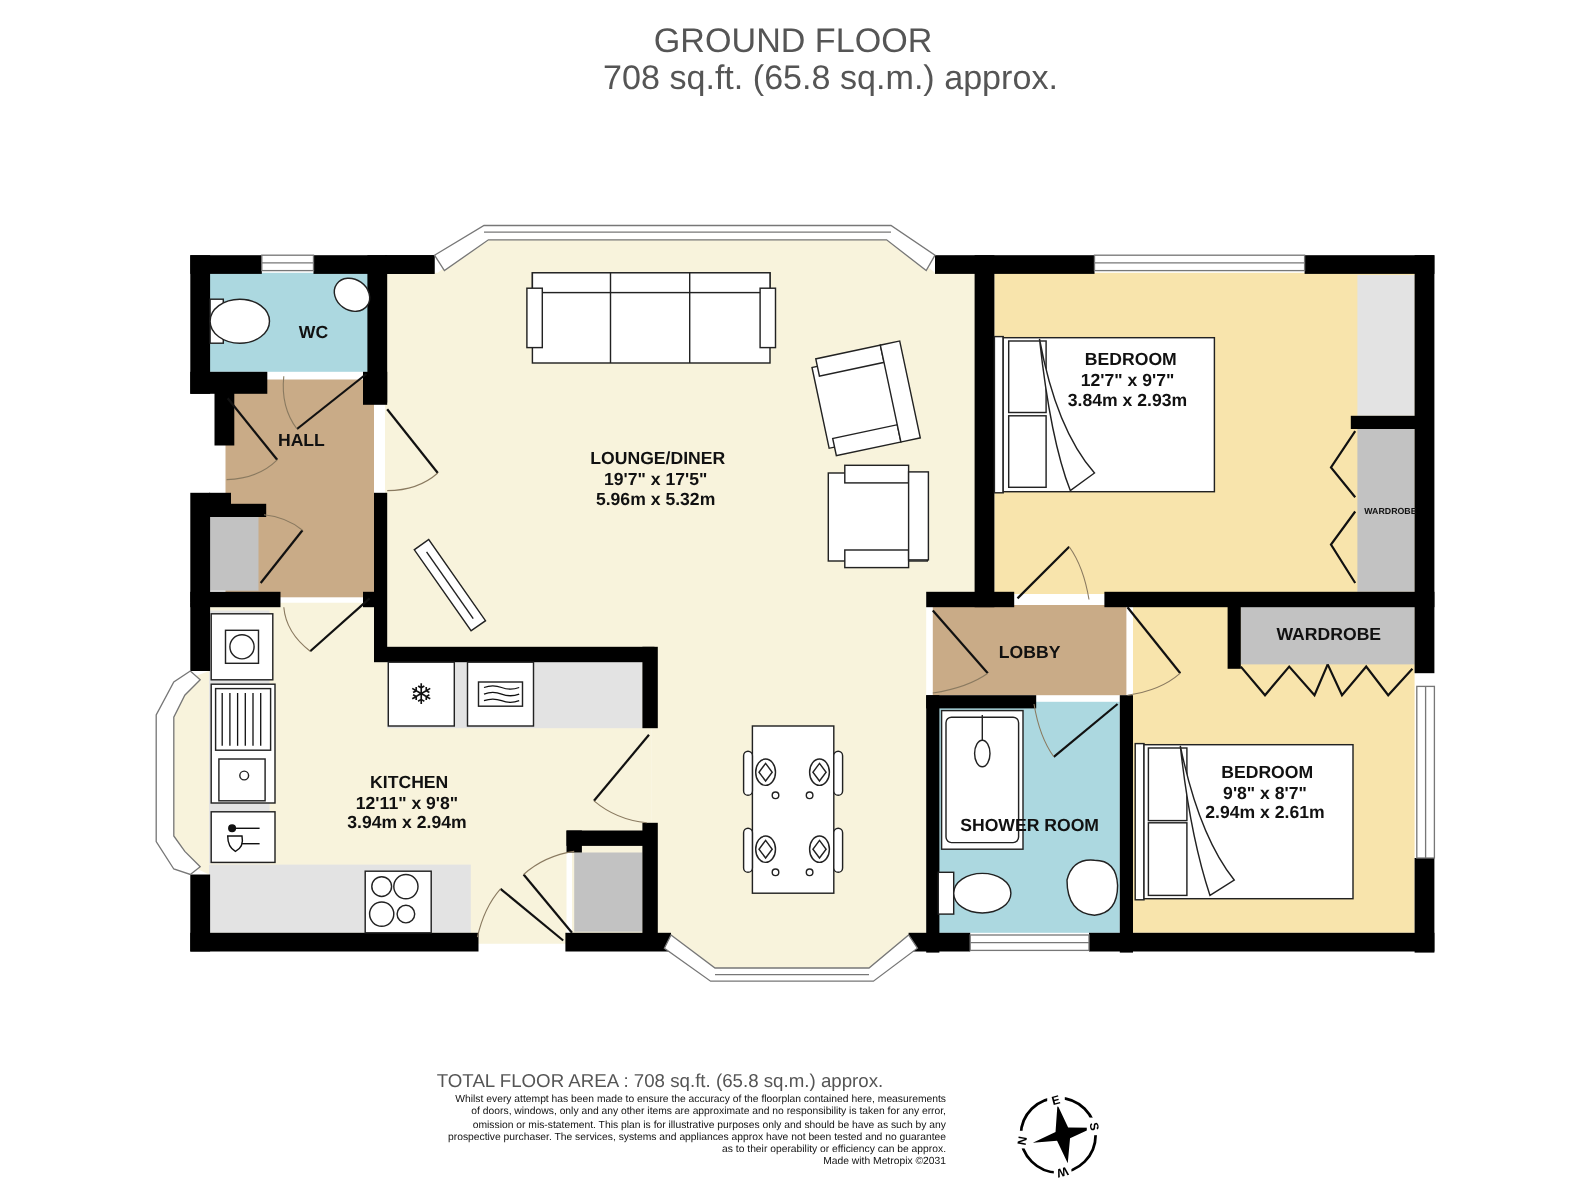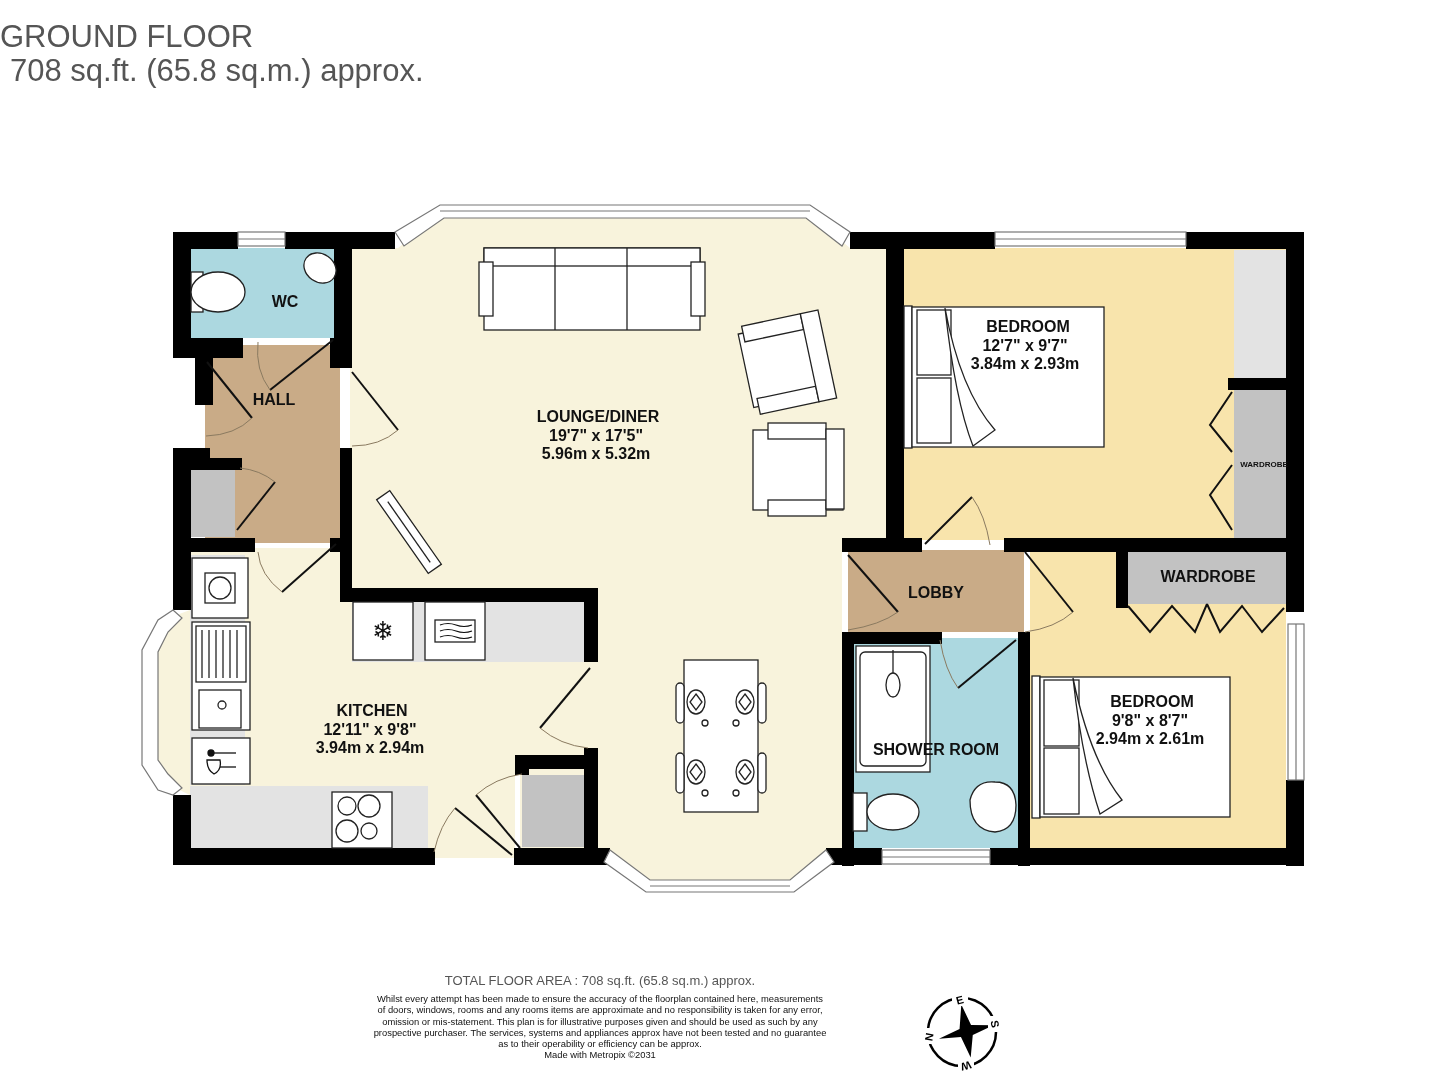--- a/index.html
+++ b/index.html
@@ -1,24 +1,24 @@
 <!DOCTYPE html>
 <html><head>
 <meta charset="utf-8">
 <style>
   html, body { margin: 0; padding: 0; background: #ffffff; }
   body { width: 1450px; height: 1080px; position: relative; overflow: hidden; font-family: "Liberation Sans", sans-serif; }
-  .title { position: absolute; left: 0; width: 1450px; color: #555; font-size: 31px; line-height: 34px; }
+  .title { position: absolute; left: 0; width: 1450px; text-align: center; color: #555; font-size: 31px; line-height: 34px; }
   #title1 { top: 20px; left: 0; width: 1442px; }
   #title2 { top: 54px; left: 10px; width: 1490px; }
   svg#plan { position: absolute; left: 0; top: 0; }
   .rlabel { font-family: "Liberation Sans", sans-serif; font-weight: bold; fill: #111; font-size: 16px; text-anchor: middle; }
   .rlabel.small { font-size: 8px; }
-  .footer-total { position: absolute; top: 973px; left: 340px; width: 520px; text-align: center; color: #555; font-size: 13px; }
-  .footer-disclaimer { position: absolute; top: 993px; left: 340px; width: 520px; text-align: center; color: #111; font-size: 9.4px; line-height: 11.3px; }
+  .footer-total { position: absolute; top: 973px; left: 340px; width: 520px; text-align: center; color: #555; font-size: 17px; }
+  .footer-disclaimer { position: absolute; top: 993px; left: 340px; width: 520px; text-align: right; color: #111; font-size: 9.4px; line-height: 11.3px; }
   .compass { position: absolute; left: 922px; top: 992px; width: 80px; height: 80px; }
 </style>
 </head>
 <body>
 
 <div class="title" id="title1">GROUND FLOOR</div>
 <div class="title" id="title2">708 sq.ft. (65.8 sq.m.) approx.</div>
 
 <svg id="plan" width="1450" height="1080" viewBox="0 0 1450 1080">
 
@@ -277,22 +277,22 @@
     <text class="rlabel" x="1152" y="707">BEDROOM</text>
     <text class="rlabel" x="1150" y="726">9'8"  x 8'7"</text>
     <text class="rlabel" x="1150" y="744">2.94m  x 2.61m</text>
     <text class="rlabel" x="1208" y="582">WARDROBE</text>
   </g>
 </svg>
 
 <div class="footer-total">TOTAL FLOOR AREA : 708 sq.ft. (65.8 sq.m.) approx.</div>
 <div class="footer-disclaimer">
   <div>Whilst every attempt has been made to ensure the accuracy of the floorplan contained here, measurements</div>
-  <div>of doors, windows, rooms and any rooms items are approximate and no responsibility is taken for any error,</div>
-  <div>omission or mis-statement. This plan is for illustrative purposes given and should be used as such by any</div>
+  <div>of doors, windows, only and any other items are approximate and no responsibility is taken for any error,</div>
+  <div>omission or mis-statement. This plan is for illustrative purposes only and should be have as such by any</div>
   <div>prospective purchaser. The services, systems and appliances approx have not been tested and no guarantee</div>
   <div>as to their operability or efficiency can be approx.</div>
   <div>Made with Metropix ©2031</div>
 </div>
 
 <svg class="compass" viewBox="0 0 80 80">
   <circle cx="40" cy="40" r="34" fill="none" stroke="#000" stroke-width="2.5"></circle>
   <polygon points="44,12 50,34 72,38 50,44 44,66 38,44 16,42 38,36" fill="#000" transform="rotate(-10 44 39)"></polygon>
   <rect x="30" y="2" width="16" height="12" fill="#fff"></rect>
   <rect x="0" y="36" width="12" height="16" fill="#fff"></rect>

